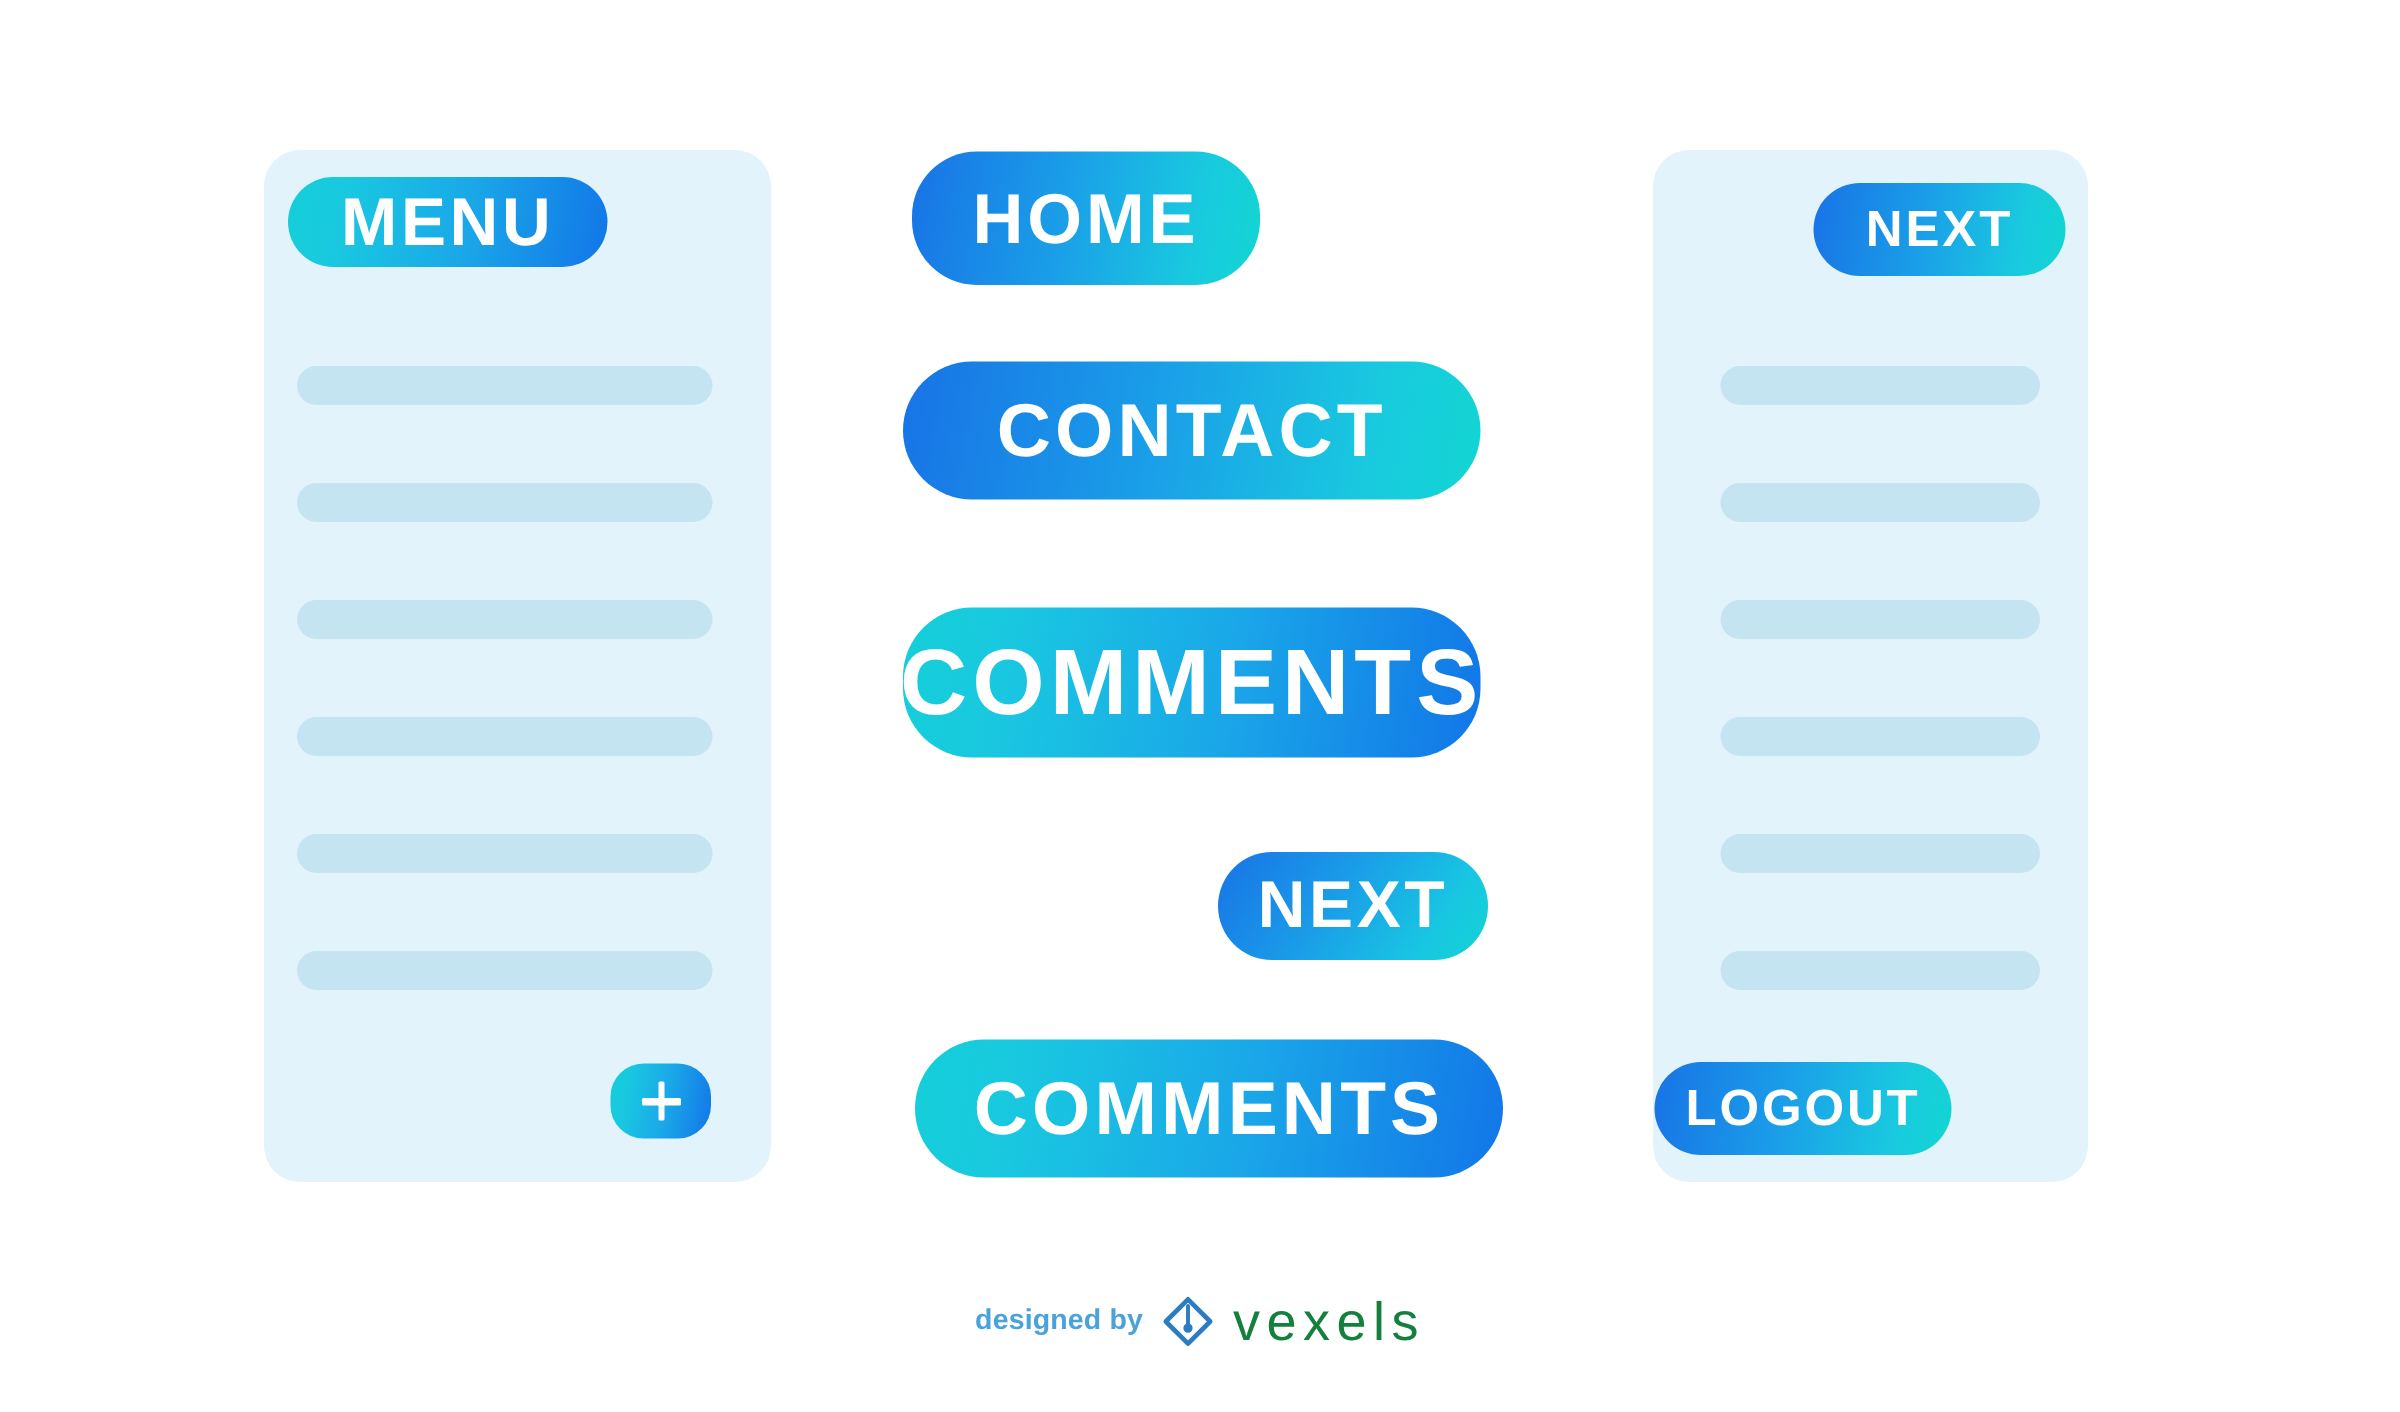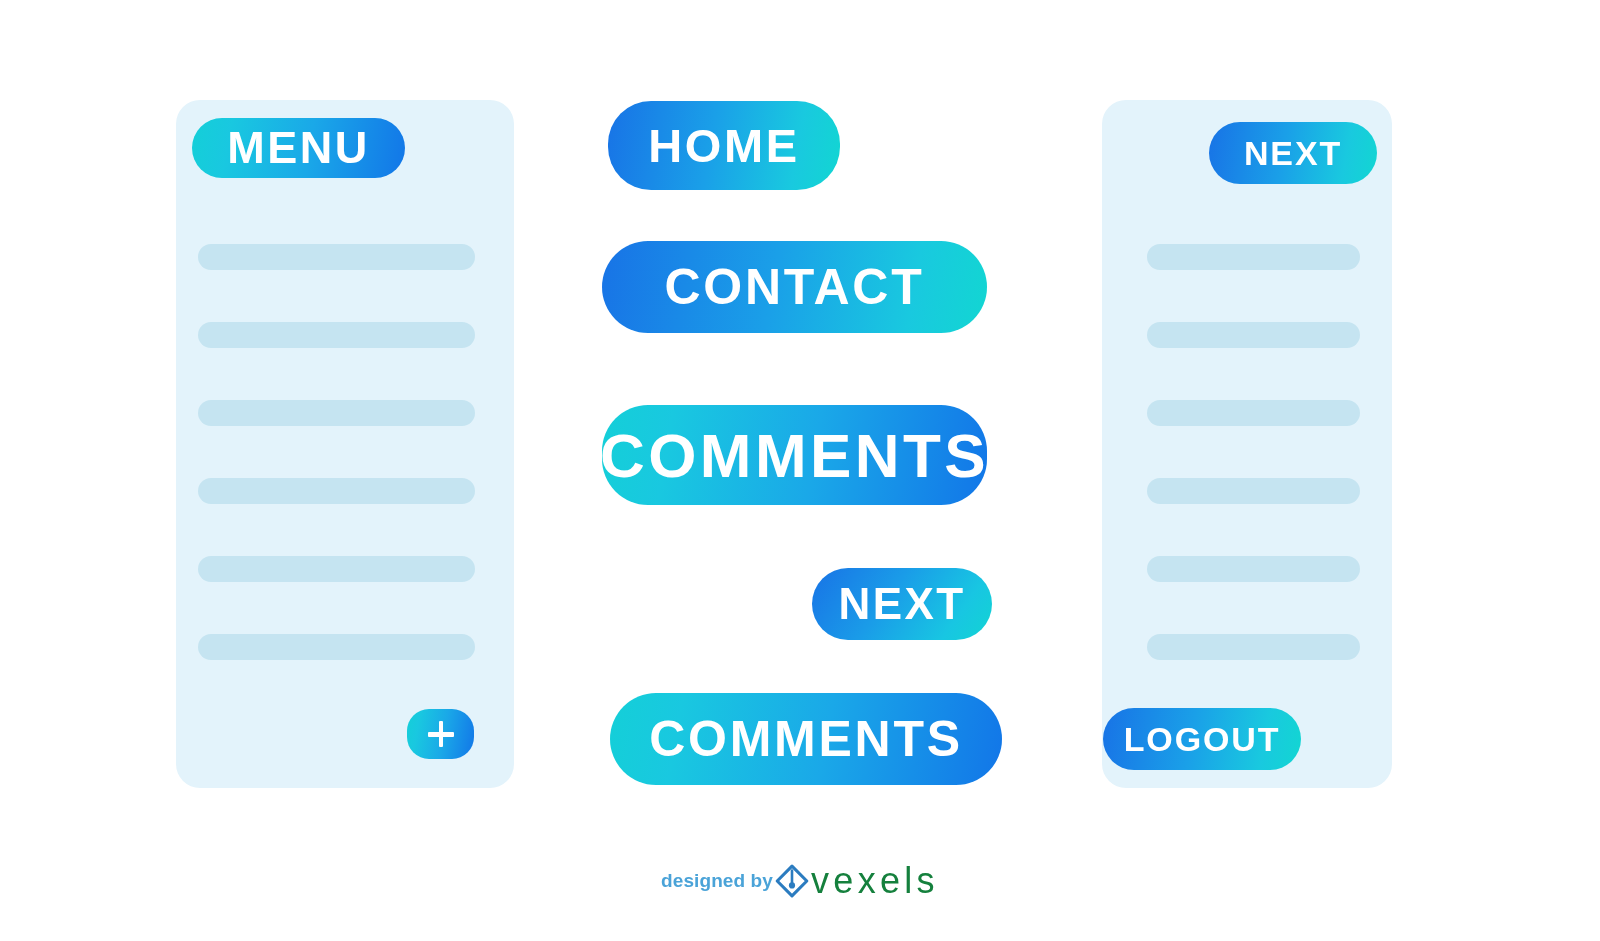--- a/index.html
+++ b/index.html
@@ -116,21 +116,21 @@
   #btn-add .plus-glyph::after {
     content: ""; position: absolute; background: #ffffff; border-radius: 1px;
   }
   #btn-add .plus-glyph::before { left: 0; top: 11px; width: 26px; height: 4.5px; }
   #btn-add .plus-glyph::after  { top: 0; left: 11px; height: 26px; width: 4.5px; }
 
   
   #credit {
     position: absolute;
     left: 0; top: 862px; width: 1600px;
-    display: flex; align-items: center; justify-content: center; 
+    display: flex; align-items: center; justify-content: center; gap: 11px;
   }
   #credit-text {
     font-size: 19px; font-weight: 700; color: #4aa3d8;
     letter-spacing: 0.005em;
   }
   #vexels-logo-icon { display: block; }
   #vexels-wordmark {
     font-size: 36px; font-weight: 400; color: #15803d;
     letter-spacing: 0.12em; line-height: 1;
   }

